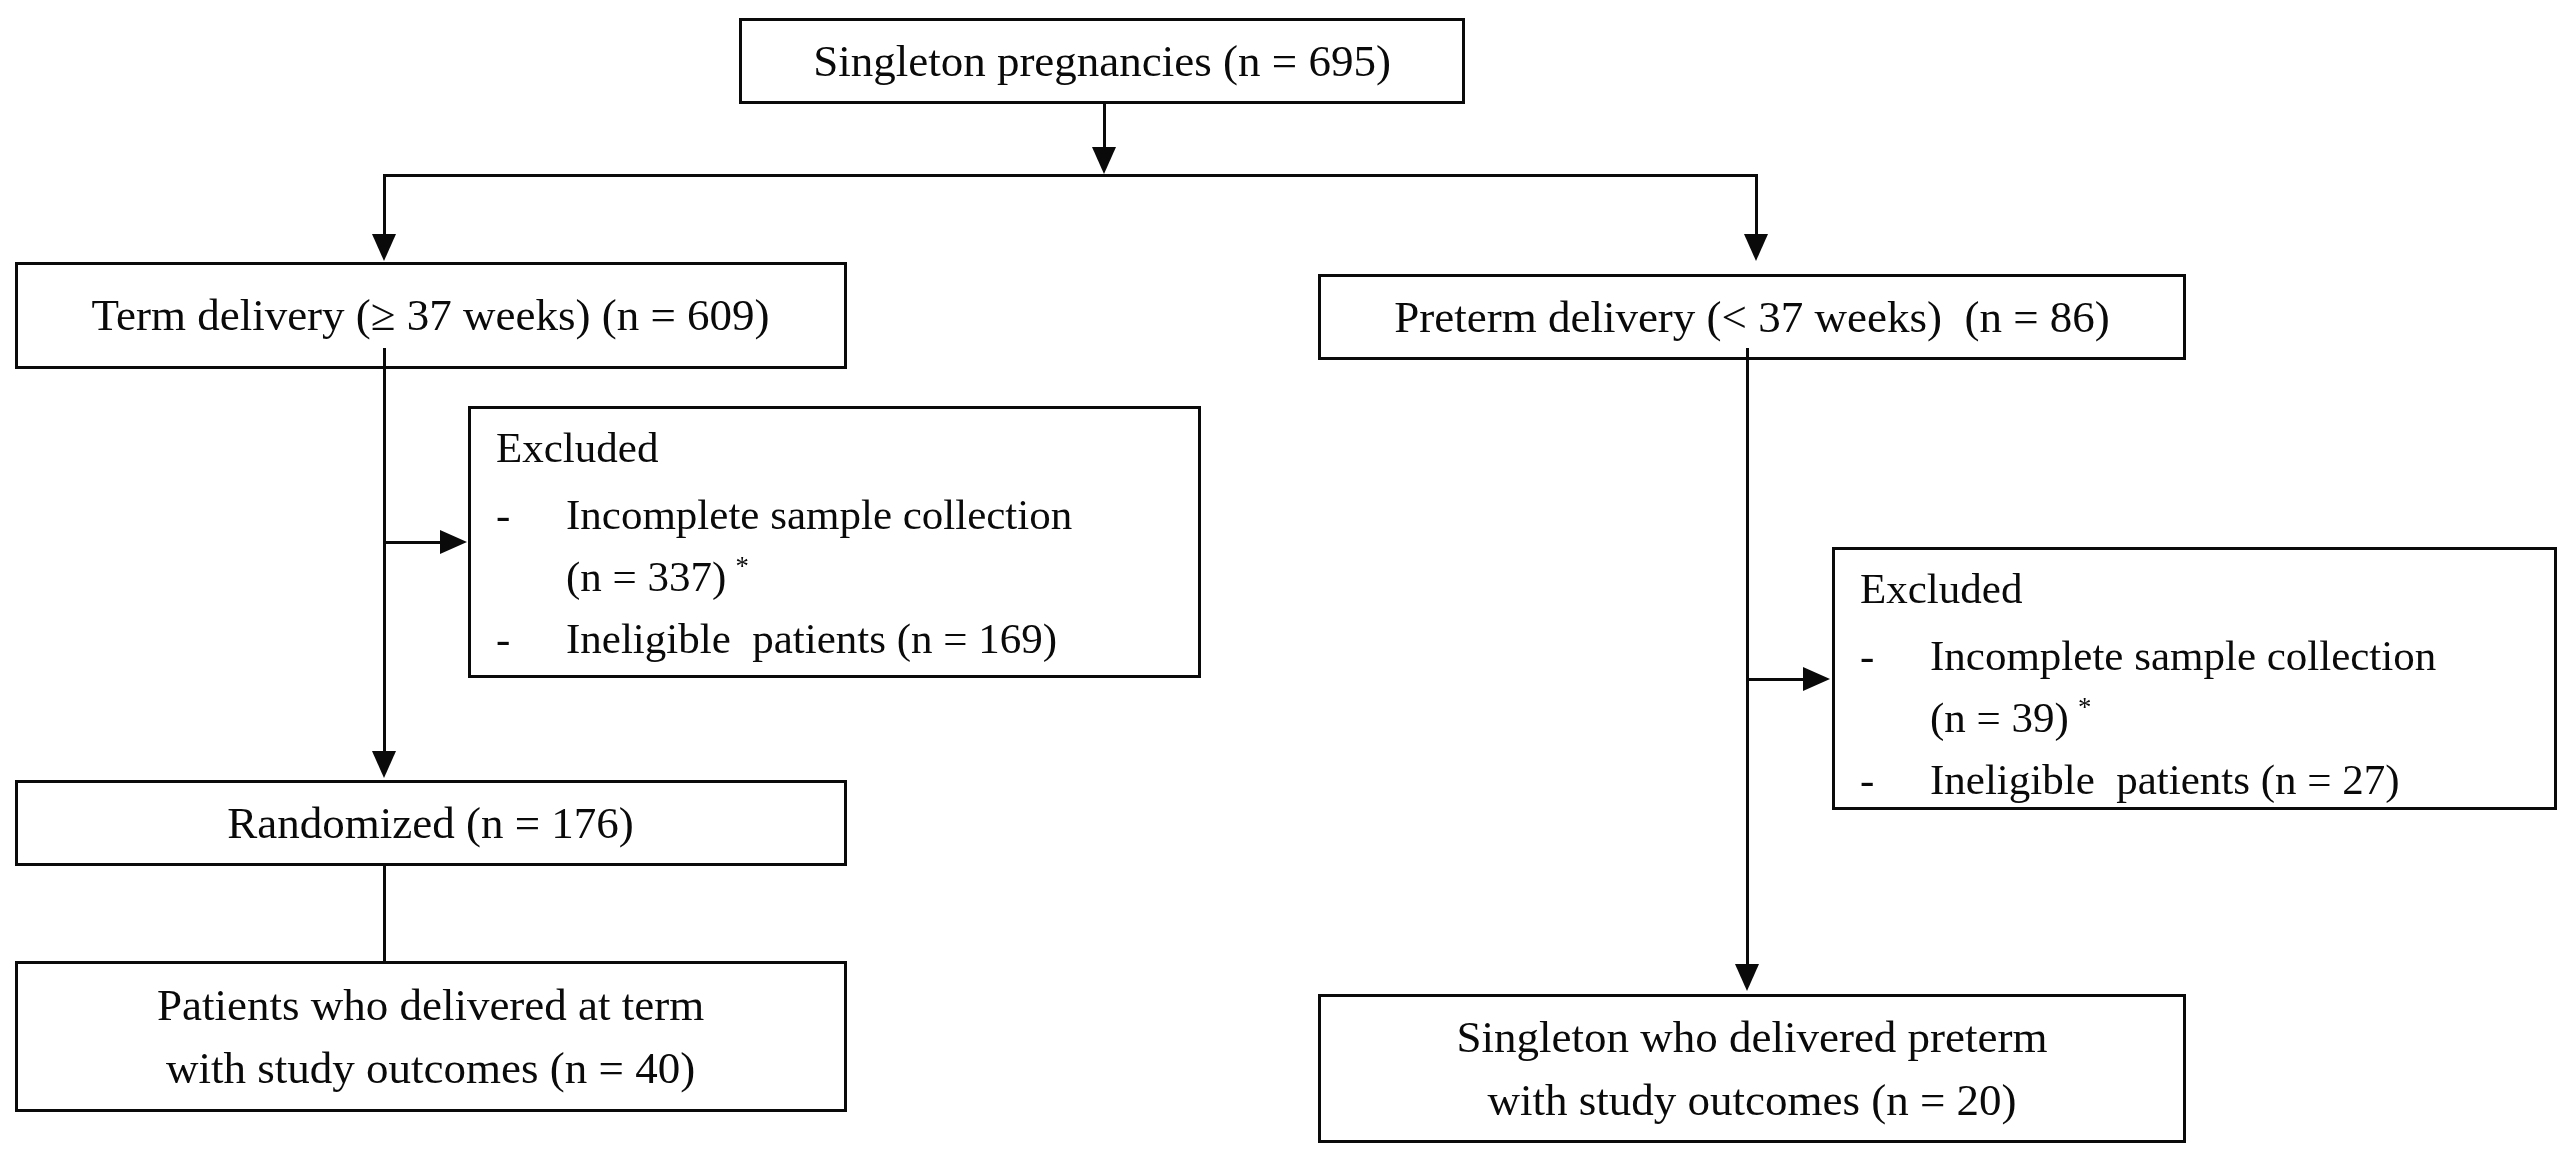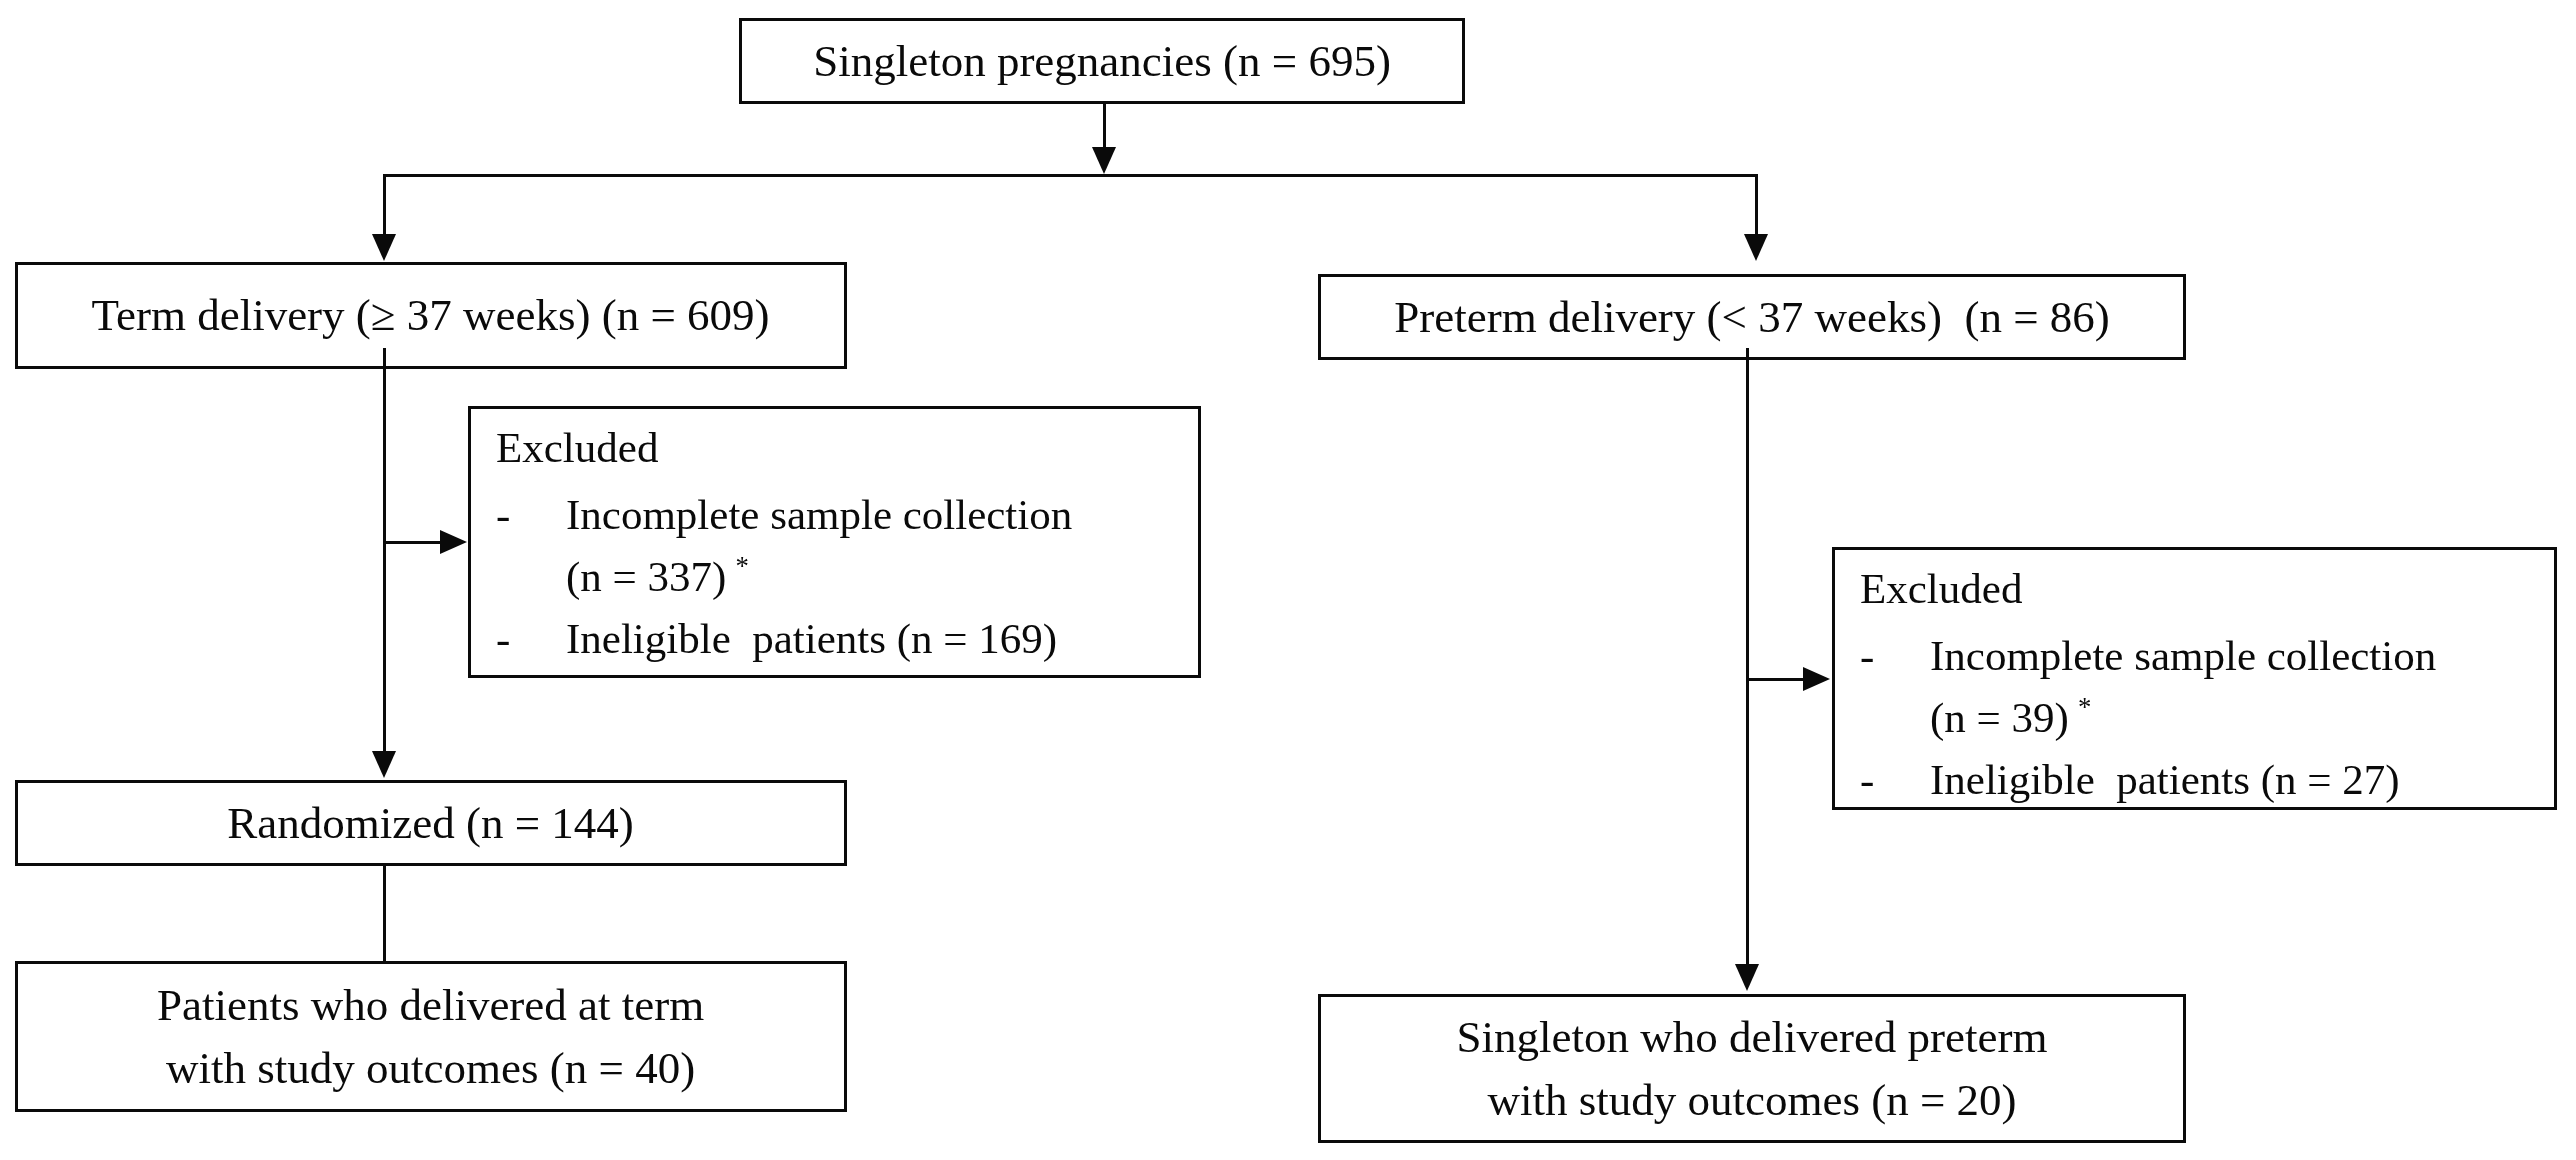--- a/index.html
+++ b/index.html
@@ -133,21 +133,21 @@
     </div>
     <div class="ex-row">
       <div class="ex-bullet">-</div>
       <div class="ex-text">
         <div class="tline">Ineligible  patients (n = 27)</div>
       </div>
     </div>
   </div>
 
   <div class="box center-box" style="left:14.6px; top:780px; width:832px; height:86px;">
-    <div class="line">Randomized (n = 144)</div>
+    <div class="line">Randomized (n = 176)</div>
   </div>
 
   <div class="vline" style="left:383px; top:866px; height:102px;"></div>
   <div class="arrow-down" style="left:372px; top:964px;"></div>
 
   <div class="box center-box" style="left:14.6px; top:961px; width:832px; height:151px;">
     <div class="line">Patients who delivered at term</div>
     <div class="line">with study outcomes (n = 40)</div>
   </div>
 

